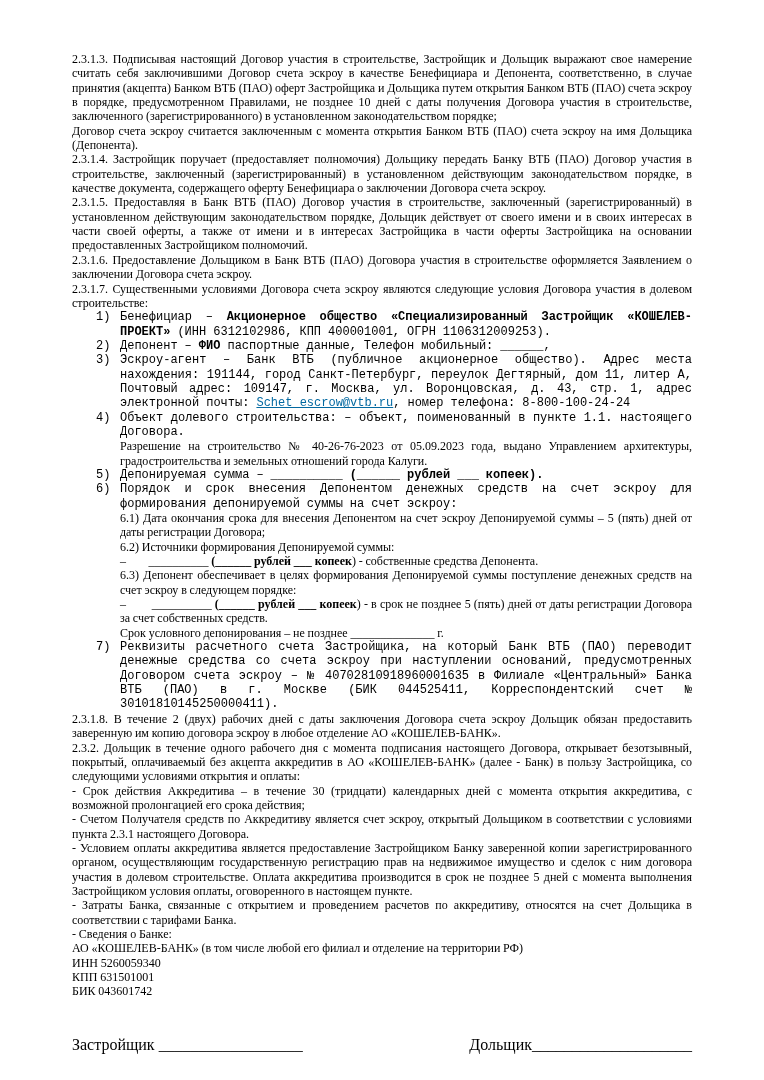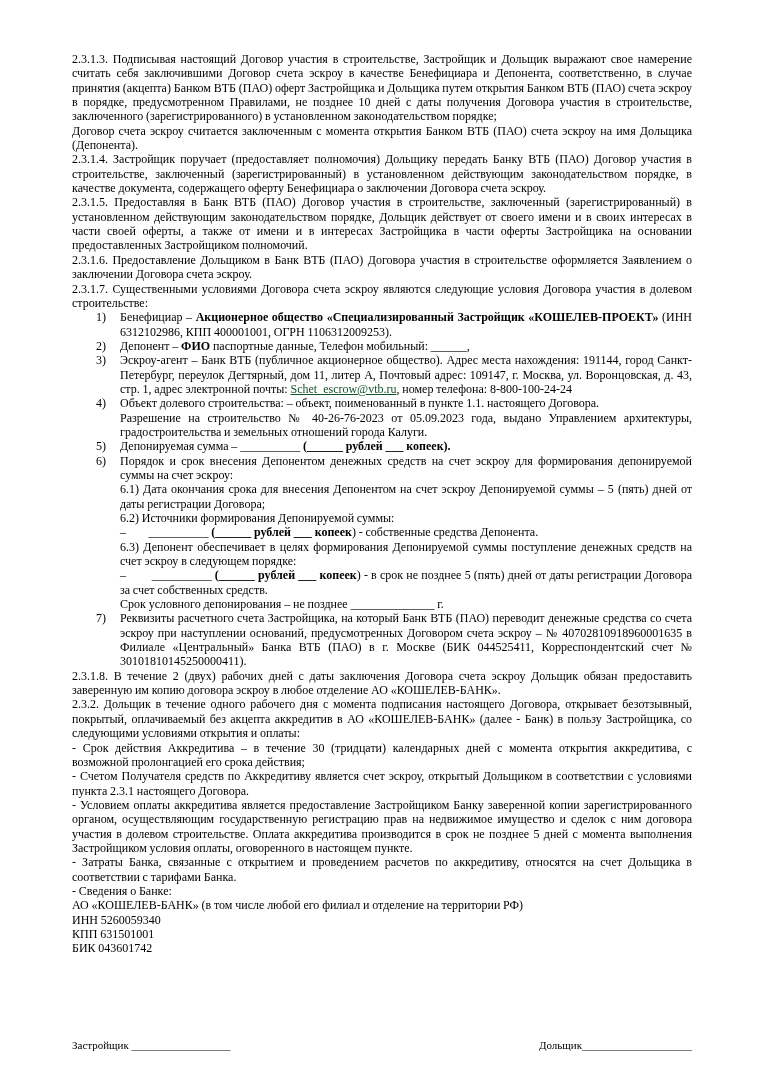--- a/index.html
+++ b/index.html
@@ -17,34 +17,34 @@
     padding: 52px 72px 30px 72px;
     overflow: hidden;
   }
   .doc { width: 620px; }
   .blk {
     font-size: 12px;
     line-height: 14.35px;
     text-align: justify;
     word-spacing: -0.2px;
   }
-  .blk.list { padding-left: 48px; text-indent: -24px; }
+  .blk.list { padding-left: 48px; text-indent: -24px; font-family: Liberation Mono, monospace; }
   .blk .marker { display: inline-block; width: 24px; text-indent: 0; }
   .blk.sub { padding-left: 48px; }
   .bold { font-weight: bold; }
   .underline { text-decoration: underline; }
-  .link { color: #14532d; }
+  .link { color: #0369a1; }
   .signatures {
     position: absolute;
     left: 72px;
     right: 72px;
     bottom: 28px;
     display: flex;
     justify-content: space-between;
-    font-size: 11px;
+    font-size: 16px;
     line-height: 14.35px;
   }
 </style>
 </head>
 <body>
 
 <div class="page">
   <div class="doc" id="doc-body">
       <p class="blk body"><span>2.3.1.3. Подписывая настоящий Договор участия в строительстве, Застройщик и Дольщик выражают свое намерение считать себя заключившими Договор счета эскроу в качестве Бенефициара и Депонента, соответственно, в случае принятия (акцепта) Банком ВТБ (ПАО) оферт Застройщика и Дольщика путем открытия Банком ВТБ (ПАО) счета эскроу в порядке, предусмотренном Правилами, не позднее 10 дней с даты получения Договора участия в строительстве, заключенного (зарегистрированного) в установленном законодательством порядке;</span></p>
       <p class="blk body"><span>Договор счета эскроу считается заключенным с момента открытия Банком ВТБ (ПАО) счета эскроу на имя Дольщика (Депонента).</span></p>

